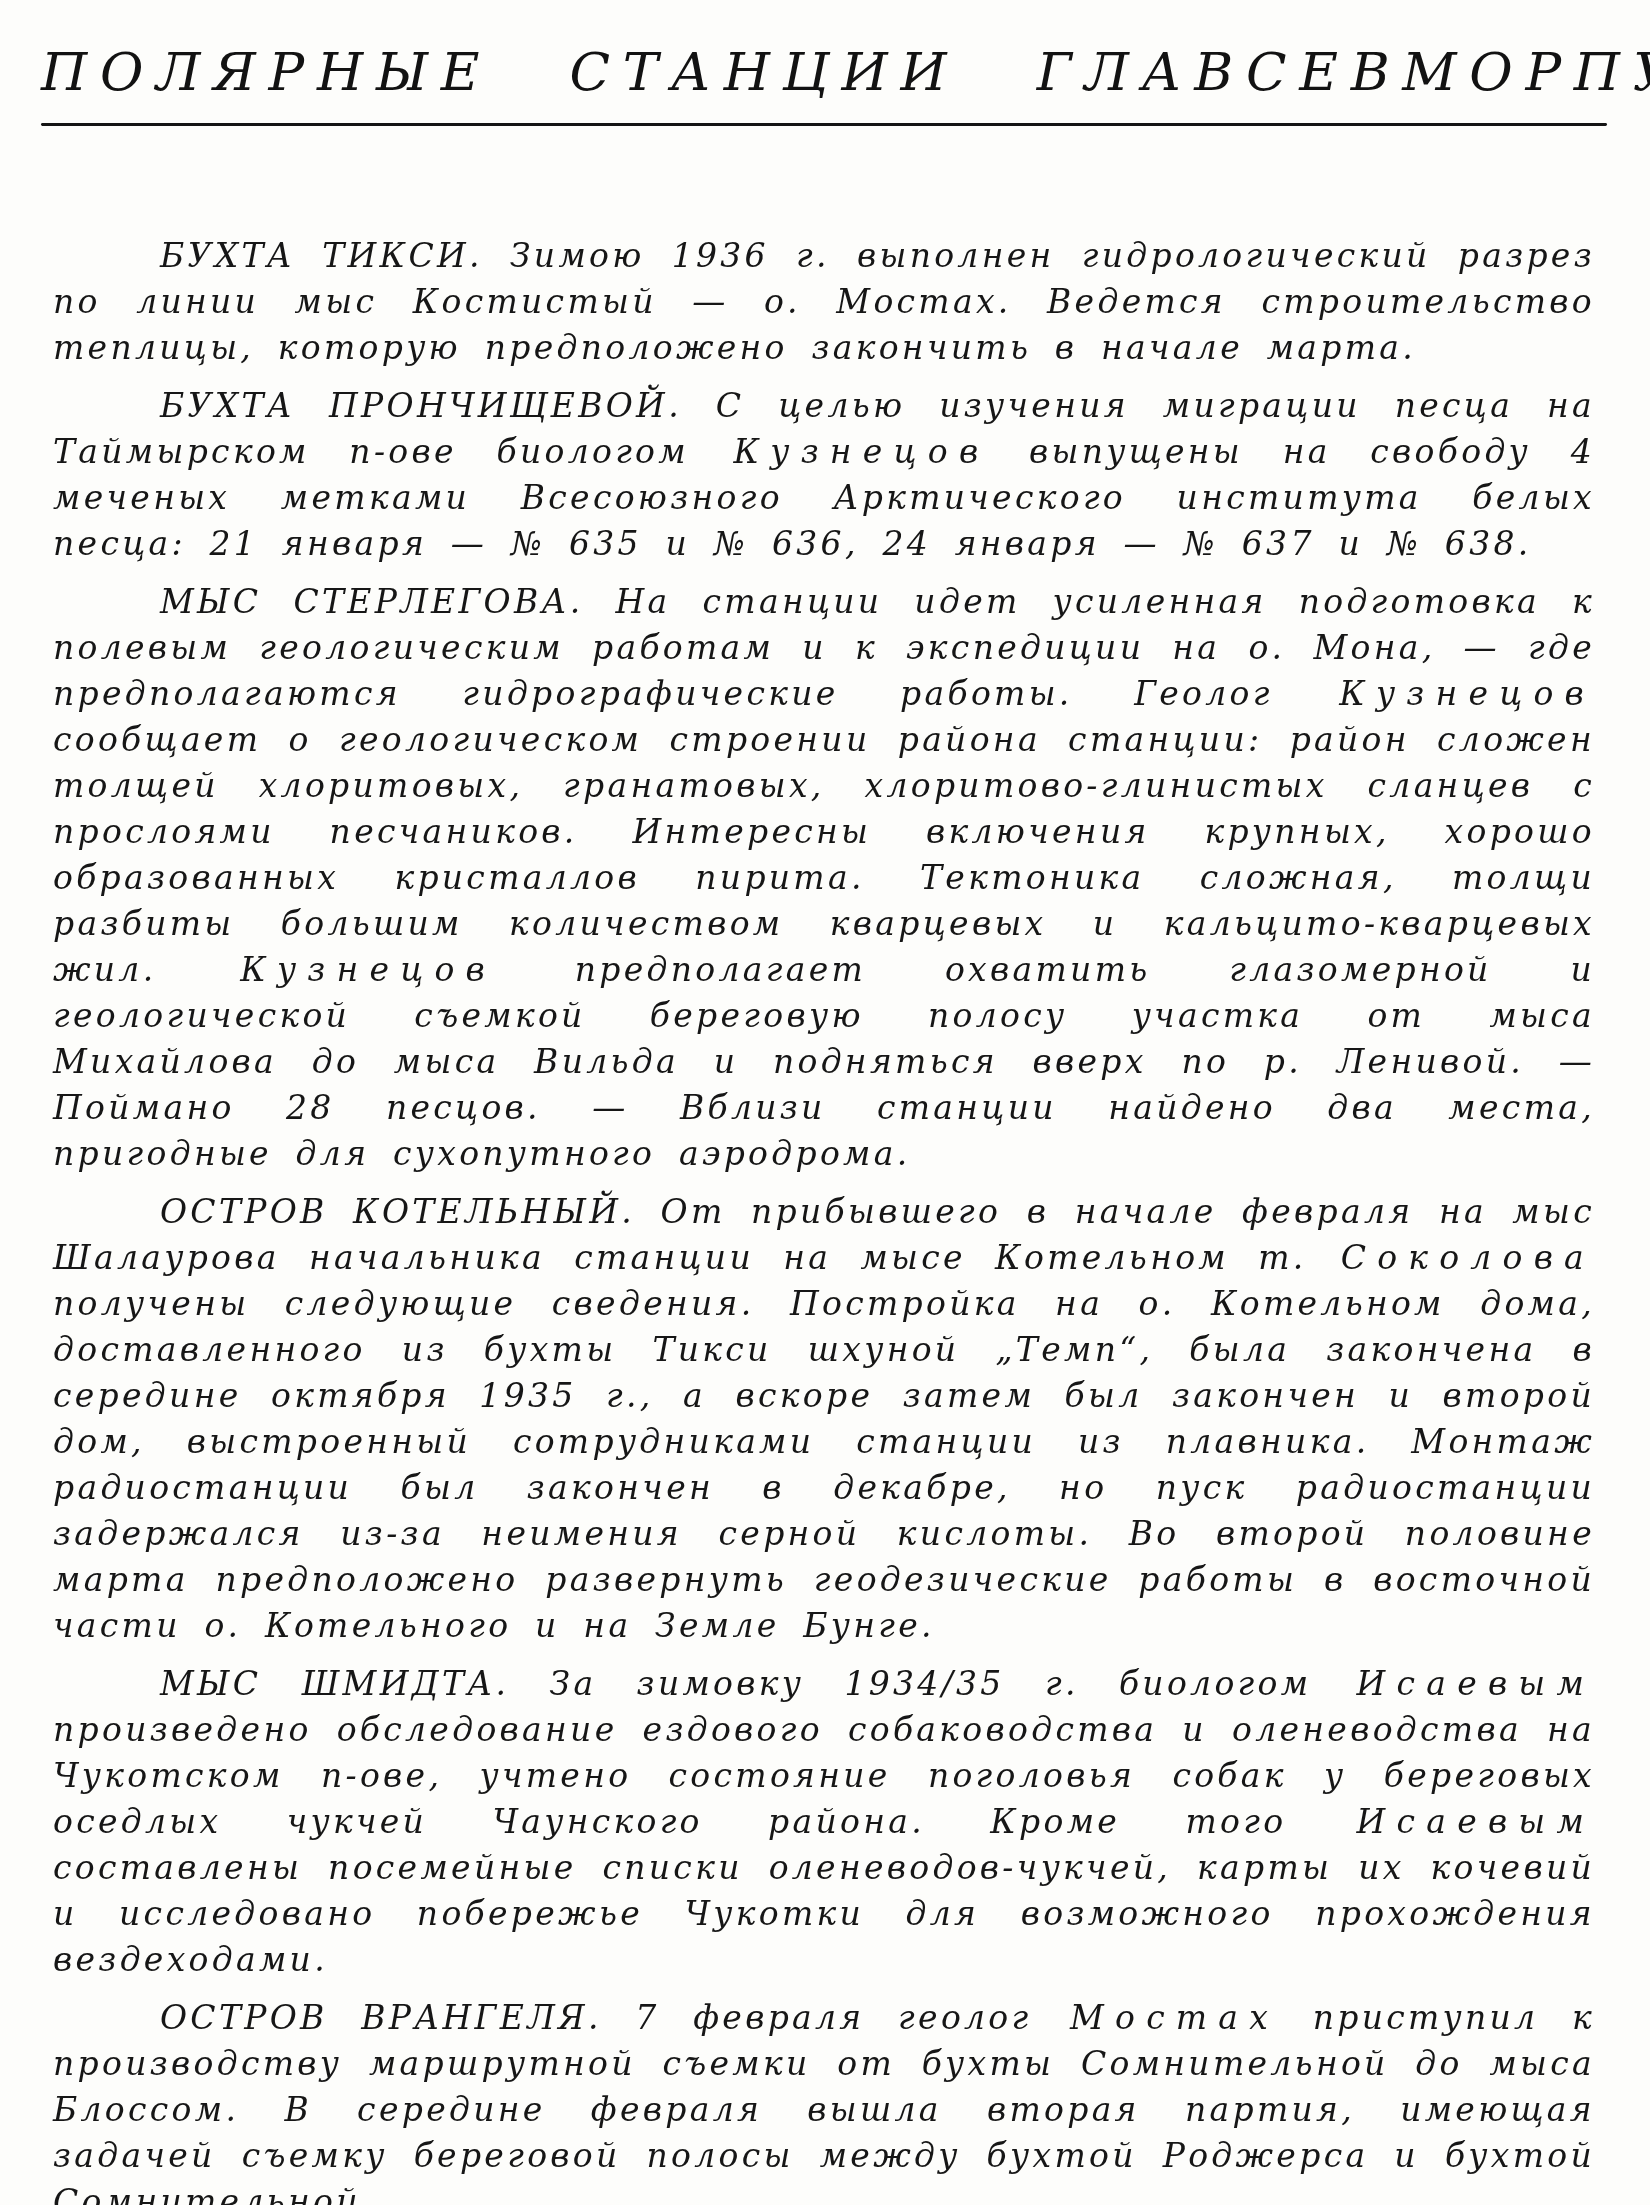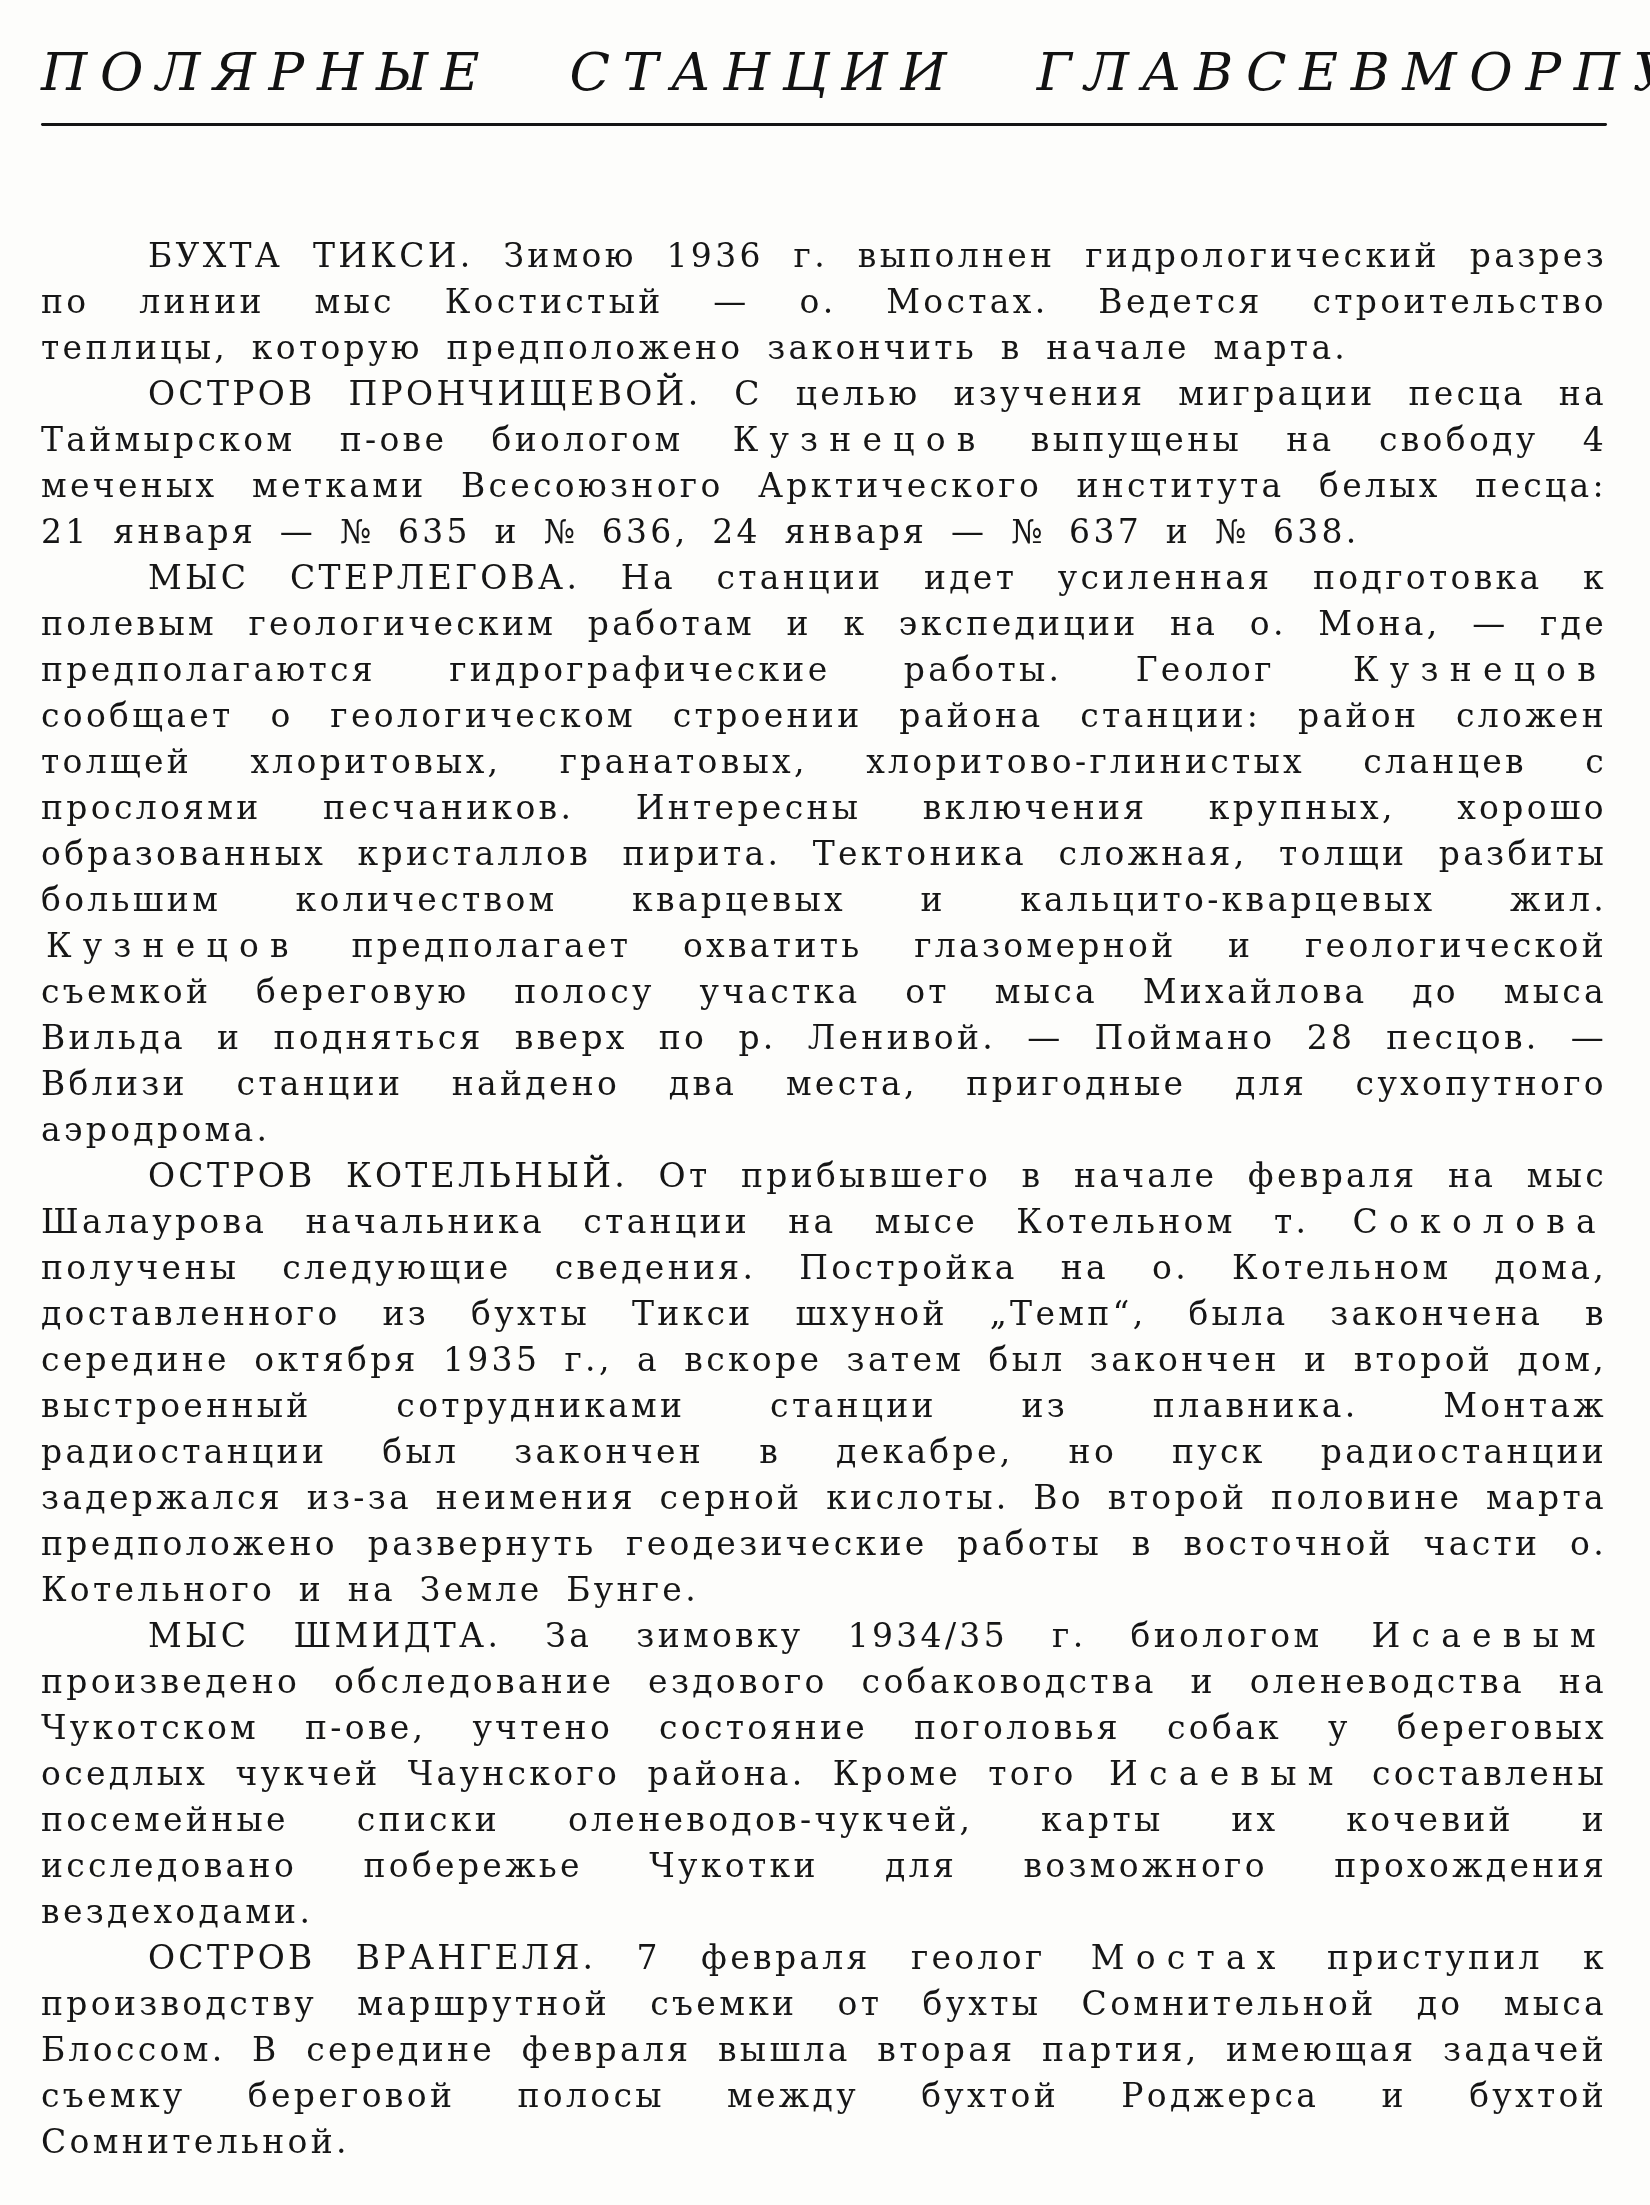--- a/index.html
+++ b/index.html
@@ -41,40 +41,41 @@
     border-radius: 1.4px;
   }
   main.article {
     font-size: 33px;
     line-height: 46px;
     text-align: justify;
     letter-spacing: 0.10em;
     word-spacing: 0.30em;
   }
   main.article p {
-    margin: 0;
+    margin: 12px;
     text-indent: 107px;
+    font-style: italic;
   }
   .sp {
     letter-spacing: 0.34em;
     padding-left: 0.15em;
   }
 </style>
 </head>
 <body>
 
 <div class="page">
   <header class="masthead">
     <h1 class="title">ПОЛЯРНЫЕ СТАНЦИИ ГЛАВСЕВМОРПУТИ</h1>
     <div class="title-rule"></div>
   </header>
 
   <main class="article">
 
   <p><span>БУХТА ТИКСИ. Зимою 1936 г. выполнен гидрологический разрез по линии мыс Костистый — о. Мостах. Ведется строительство теплицы, которую предположено закончить в начале марта.</span></p>
-      <p><span>ОСТРОВ ПРОНЧИЩЕВОЙ. С целью изучения миграции песца на Таймырском п-ове биологом </span><span class="sp">Кузнецов</span><span> выпущены на свободу 4 меченых метками Всесоюзного Арктического института белых песца: 21 января — № 635 и № 636, 24 января — № 637 и № 638.</span></p>
+      <p><span>БУХТА ПРОНЧИЩЕВОЙ. С целью изучения миграции песца на Таймырском п-ове биологом </span><span class="sp">Кузнецов</span><span> выпущены на свободу 4 меченых метками Всесоюзного Арктического института белых песца: 21 января — № 635 и № 636, 24 января — № 637 и № 638.</span></p>
       <p><span>МЫС СТЕРЛЕГОВА. На станции идет усиленная подготовка к полевым геологическим работам и к экспедиции на о. Мона, — где предполагаются гидрографические работы. Геолог </span><span class="sp">Кузнецов</span><span> сообщает о геологическом строении района станции: район сложен толщей хлоритовых, гранатовых, хлоритово-глинистых сланцев с прослоями песчаников. Интересны включения крупных, хорошо образованных кристаллов пирита. Тектоника сложная, толщи разбиты большим количеством кварцевых и кальцито-кварцевых жил. </span><span class="sp">Кузнецов</span><span> предполагает охватить глазомерной и геологической съемкой береговую полосу участка от мыса Михайлова до мыса Вильда и подняться вверх по р. Ленивой. — Поймано 28 песцов. — Вблизи станции найдено два места, пригодные для сухопутного аэродрома.</span></p>
       <p><span>ОСТРОВ КОТЕЛЬНЫЙ. От прибывшего в начале февраля на мыс Шалаурова начальника станции на мысе Котельном т. </span><span class="sp">Соколова</span><span> получены следующие сведения. Постройка на о. Котельном дома, доставленного из бухты Тикси шхуной „Темп“, была закончена в середине октября 1935 г., а вскоре затем был закончен и второй дом, выстроенный сотрудниками станции из плавника. Монтаж радиостанции был закончен в декабре, но пуск радиостанции задержался из-за неимения серной кислоты. Во второй половине марта предположено развернуть геодезические работы в восточной части о. Котельного и на Земле Бунге.</span></p>
       <p><span>МЫС ШМИДТА. За зимовку 1934/35 г. биологом </span><span class="sp">Исаевым</span><span> произведено обследование ездового собаководства и оленеводства на Чукотском п-ове, учтено состояние поголовья собак у береговых оседлых чукчей Чаунского района. Кроме того </span><span class="sp">Исаевым</span><span> составлены посемейные списки оленеводов-чукчей, карты их кочевий и исследовано побережье Чукотки для возможного прохождения вездеходами.</span></p>
       <p><span>ОСТРОВ ВРАНГЕЛЯ. 7 февраля геолог </span><span class="sp">Мостах</span><span> приступил к производству маршрутной съемки от бухты Сомнительной до мыса Блоссом. В середине февраля вышла вторая партия, имеющая задачей съемку береговой полосы между бухтой Роджерса и бухтой Сомнительной.</span></p>
     </main>
 </div>
 
 
 </body></html>

